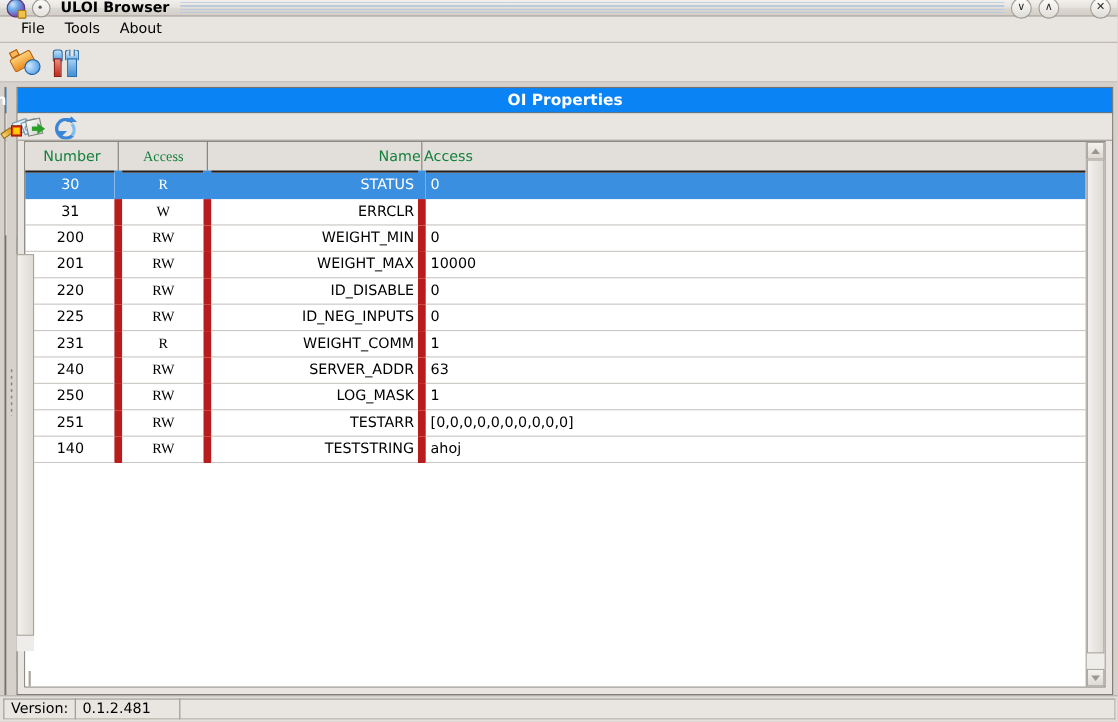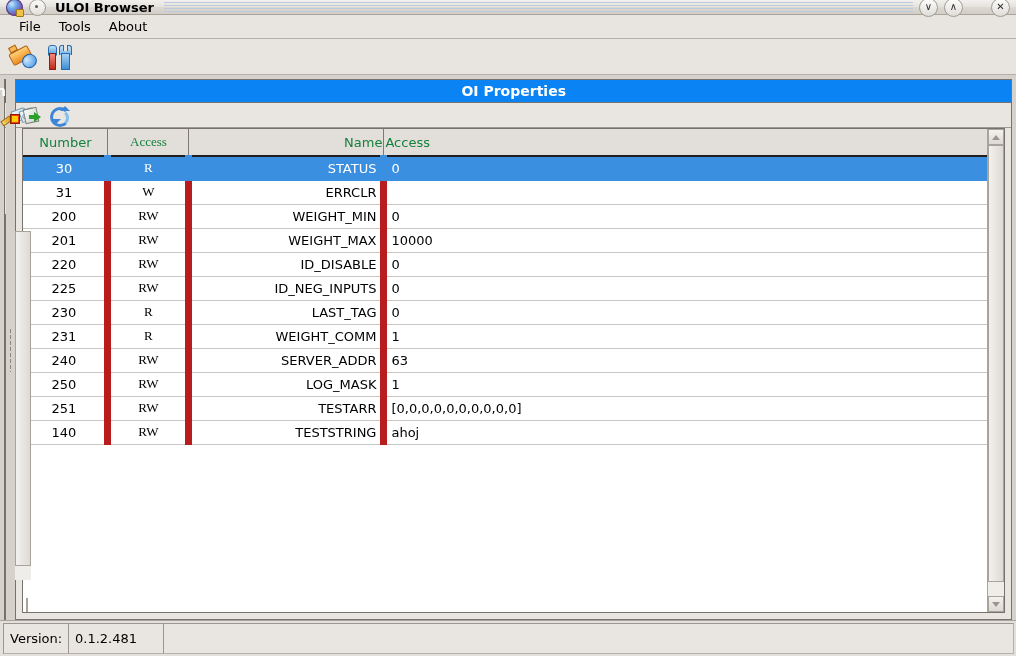--- a/index.html
+++ b/index.html
@@ -411,21 +411,21 @@
   table.props td:last-child { border-right: none; }
   .c-num { width: 82px; text-align: center; }
   .c-acc { width: 78px; text-align: center; font-family: Liberation Serif, serif; }
   .c-name { width: 192px; text-align: right; }
   .c-val  { text-align: left; }
   tr.sel td { background: #3a8fe0; color: #fff; border-right-color:#3a8fe0; border-bottom-color:#3a8fe0; }
   .table-filler { flex: 1 1 auto; background: #fff; min-height: 0; }
 
   
   .statusbar {
-    height: 36px;
+    height: 24px;
     background: #e3e0db;
     border-top: 1px solid #a8a49c;
     display: flex; align-items: stretch;
     flex: 0 0 auto;
     padding: 2px 3px;
     box-sizing: border-box;
   }
   .sb-cell {
     display: flex; align-items: center;
     padding: 0 6px;
@@ -601,26 +601,20 @@
                 <td class="c-name">ID_DISABLE</td>
                 <td class="c-val">0</td>
               </tr>
               <tr>
                 <td class="c-num">225</td>
                 <td class="c-acc">RW</td>
                 <td class="c-name">ID_NEG_INPUTS</td>
                 <td class="c-val">0</td>
               </tr>
               <tr>
-                <td class="c-num">230</td>
-                <td class="c-acc">R</td>
-                <td class="c-name">LAST_TAG</td>
-                <td class="c-val">0</td>
-              </tr>
-              <tr>
                 <td class="c-num">231</td>
                 <td class="c-acc">R</td>
                 <td class="c-name">WEIGHT_COMM</td>
                 <td class="c-val">1</td>
               </tr>
               <tr>
                 <td class="c-num">240</td>
                 <td class="c-acc">RW</td>
                 <td class="c-name">SERVER_ADDR</td>
                 <td class="c-val">63</td>

